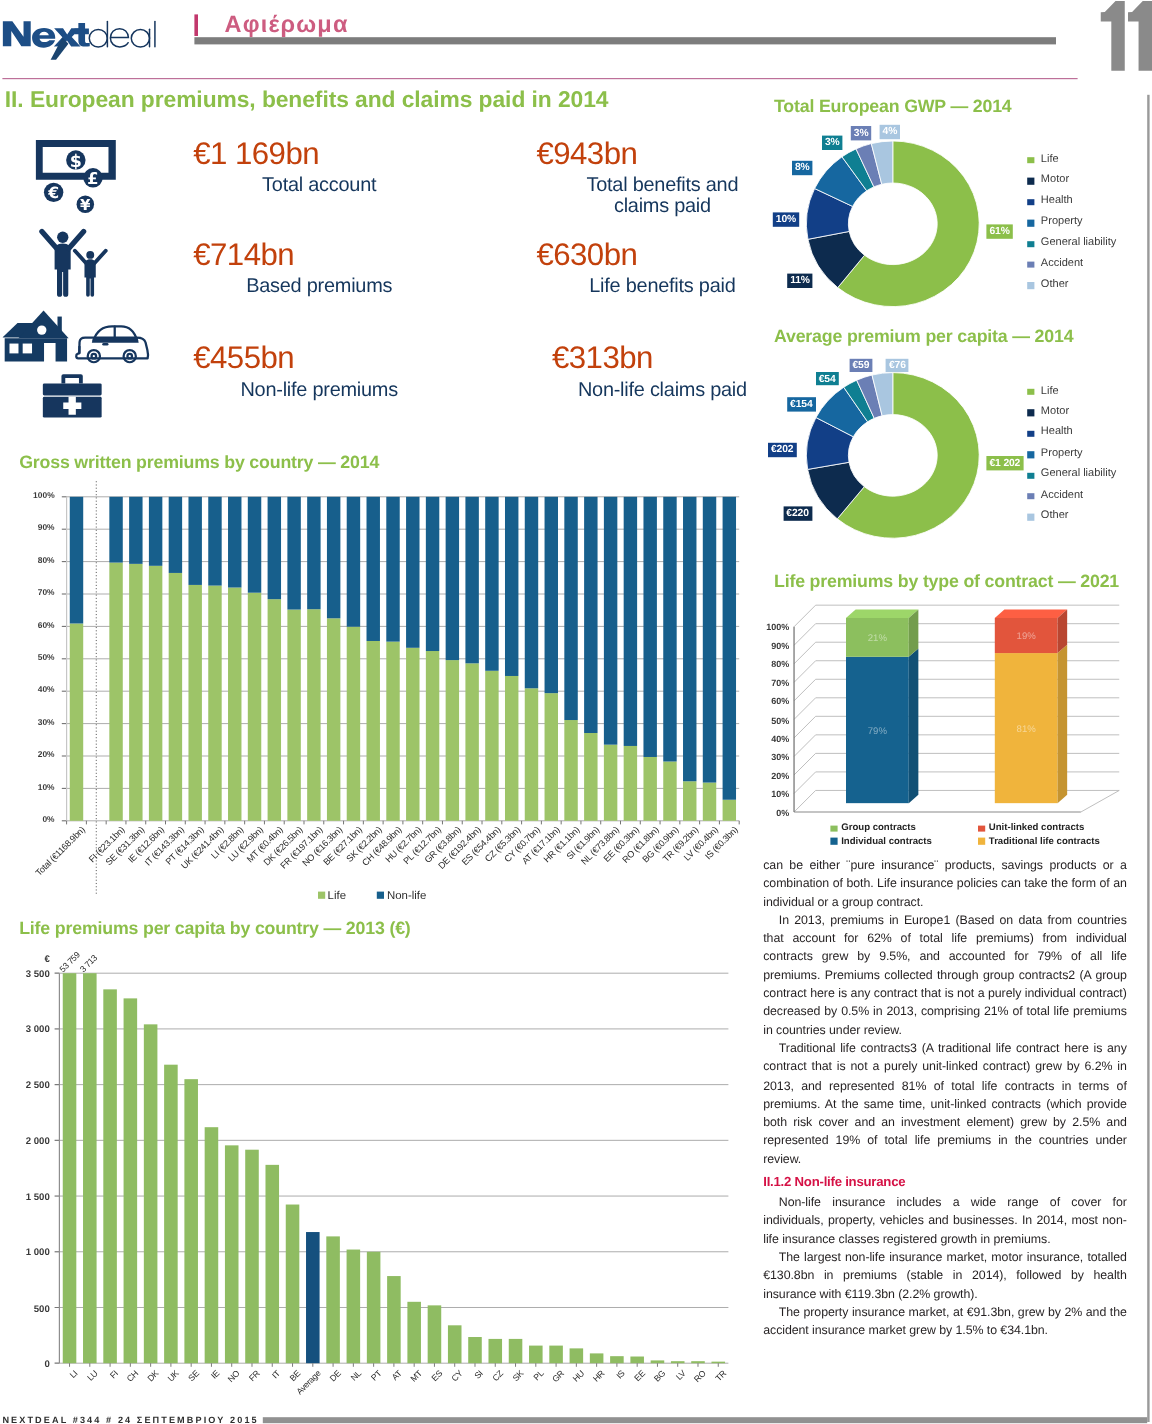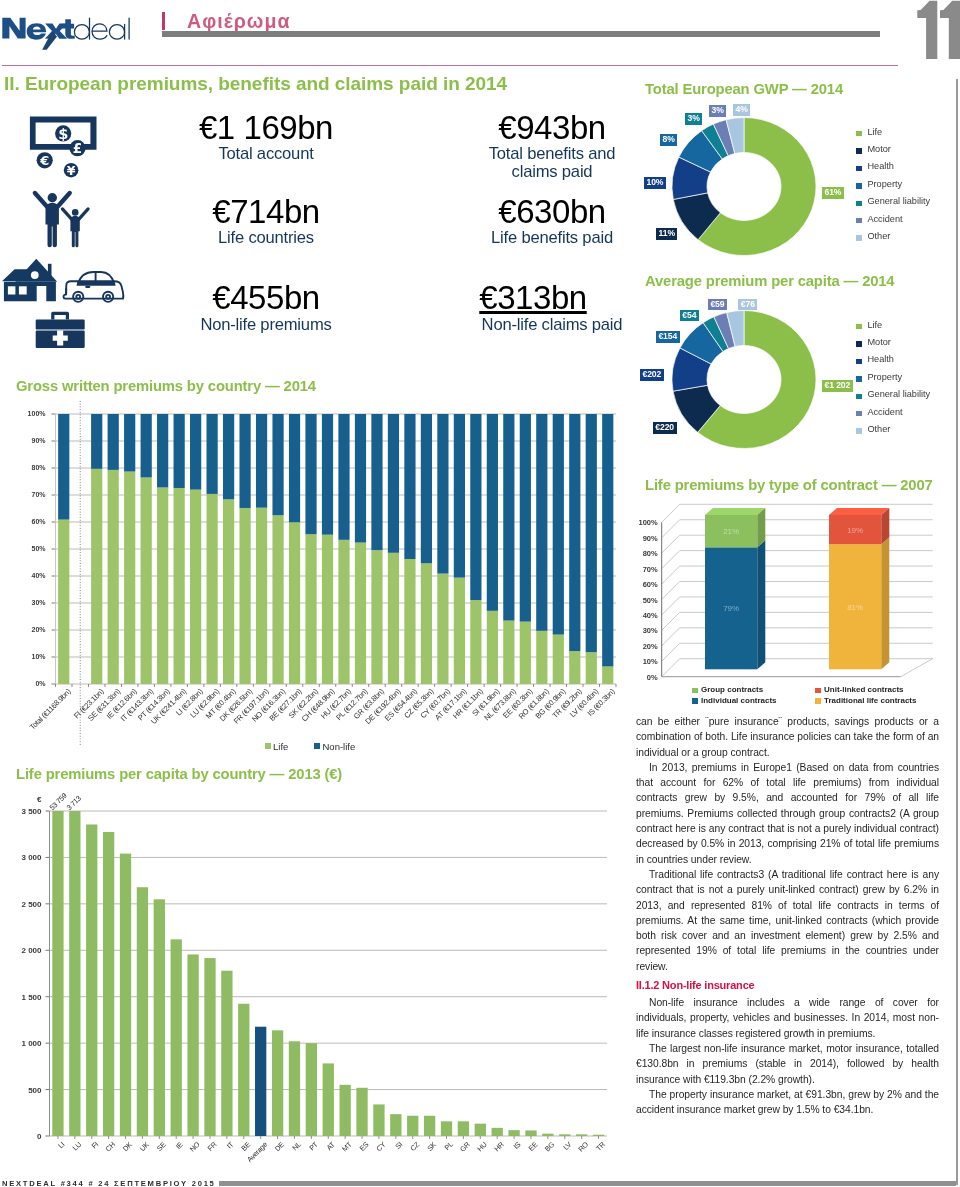--- a/index.html
+++ b/index.html
@@ -9,21 +9,21 @@
   
   #logo{left:2px;top:14px;width:140px;height:42px;}
   #brand-rule{left:161.8px;top:12.4px;width:3.4px;height:17.3px;background:#c2386d;}
   #section-label{left:187px;top:11.5px;font-size:19.6px;font-weight:bold;color:#cd5c80;letter-spacing:1.05px;line-height:19px;}
   #section-bar{left:161.5px;top:31.4px;width:718.5px;height:5.2px;background:#7d7d7d;}
   #page-number{left:915px;top:0px;width:46px;height:60px;}
   #top-rule{left:2px;top:64.6px;width:896px;height:1.3px;background:#bd7099;}
   
   #sec-title{left:4px;top:74px;font-size:19px;font-weight:bold;color:#8cbf4a;letter-spacing:-.05px;line-height:20px;}
   
-  .stat-val{font-size:33px;color:#000000;text-align:center;letter-spacing:-.45px;line-height:28px;}
+  .stat-val{font-size:26px;color:#c2410c;text-align:left;letter-spacing:-.45px;line-height:28px;}
   .stat-lbl{font-size:16.6px;color:#15365c;text-align:center;line-height:17.5px;letter-spacing:-.2px;}
   
   .ico{position:absolute;}
   
   .ch-title{font-size:14.8px;font-weight:bold;color:#8cbf4a;letter-spacing:-.15px;line-height:15px;white-space:nowrap;}
   .lg-sw{position:absolute;width:5.4px;height:5.4px;}
   .lg-txt{position:absolute;font-size:9.5px;color:#333;}
   .ytick{position:absolute;font-size:7px;color:#3a3a3a;text-align:right;width:30px;font-weight:bold;}
   .xlab{position:absolute;font-size:7.6px;color:#2b2b2b;white-space:nowrap;transform-origin:0 0;transform:rotate(-45deg);letter-spacing:-.25px;}
   
@@ -165,27 +165,27 @@
     <path fill="#ffffff" d="M22.1,20.6 h6.1 v4.8 h4.6 v5.4 h-4.6 v4.8 h-6.1 v-4.8 h-4.4 v-5.4 h4.4 z"></path>
   </svg>
 </div>
 
 <div class="abs stat-val" style="left:161px;top:114px;width:210px;">€1 169bn</div>
 <div class="abs stat-lbl" style="left:161px;top:145px;width:210px;">Total account</div>
 <div class="abs stat-val" style="left:447px;top:114px;width:210px;">€943bn</div>
 <div class="abs stat-lbl" style="left:447px;top:145px;width:210px;"><span>Total benefits and</span><br><span>claims paid</span></div>
 
 <div class="abs stat-val" style="left:161px;top:197.5px;width:210px;">€714bn</div>
-<div class="abs stat-lbl" style="left:161px;top:229px;width:210px;">Life countries</div>
+<div class="abs stat-lbl" style="left:161px;top:229px;width:210px;">Based premiums</div>
 <div class="abs stat-val" style="left:447px;top:197.5px;width:210px;">€630bn</div>
 <div class="abs stat-lbl" style="left:447px;top:229px;width:210px;">Life benefits paid</div>
 
 <div class="abs stat-val" style="left:161px;top:284px;width:210px;">€455bn</div>
 <div class="abs stat-lbl" style="left:161px;top:315.5px;width:210px;">Non-life premiums</div>
-<div class="abs stat-val" style="left:428px;top:284px;width:210px;text-decoration:underline;">€313bn</div>
+<div class="abs stat-val" style="left:460px;top:284px;width:210px;">€313bn</div>
 <div class="abs stat-lbl" style="left:447px;top:315.5px;width:210px;">Non-life claims paid</div>
 
 <div class="abs ch-title" style="left:645px;top:82px;">Total European GWP — 2014</div>
 <div class="abs" id="donut1" style="left:648px;top:100px;width:190px;height:180px;"><svg width="190" height="180" viewBox="0 0 190 180">
       <path d="M 96 17.5 A 72 69 0 1 1 50.105472738094335 139.66541375152946 L 72.41531237929848 112.69745025437683 A 37 34 0 1 0 96 52.5 Z" fill="#8cbf4a" stroke="#ffffff" stroke-width="0.7"></path>
       <path d="M 50.105472738094335 139.66541375152946 A 72 69 0 0 1 25.27531794753442 99.429310706415 L 59.65537172303852 92.87096469591464 A 37 34 0 0 0 72.41531237929848 112.69745025437683 Z" fill="#0d2b4e" stroke="#ffffff" stroke-width="0.7"></path>
       <path d="M 25.27531794753442 99.429310706415 A 72 69 0 0 1 30.8524522224466 57.12122888200999 L 62.52139905875728 72.02350408678753 A 37 34 0 0 0 59.65537172303852 92.87096469591464 Z" fill="#123f87" stroke="#ffffff" stroke-width="0.7"></path>
       <path d="M 30.8524522224466 57.12122888200999 A 72 69 0 0 1 53.679461834941925 30.677827388128634 L 74.25194566517848 58.993422191251796 A 37 34 0 0 0 62.52139905875728 72.02350408678753 Z" fill="#1667a0" stroke="#ffffff" stroke-width="0.7"></path>
       <path d="M 53.679461834941925 30.677827388128634 A 72 69 0 0 1 65.34389100731475 24.066933379844663 L 80.2461662120923 55.73588021615534 A 37 34 0 0 0 74.25194566517848 58.993422191251796 Z" fill="#0f7f92" stroke="#ffffff" stroke-width="0.7"></path>
       <path d="M 65.34389100731475 24.066933379844663 A 72 69 0 0 1 78.09432812413041 19.667761882124466 L 86.79847417490035 53.56817252162655 A 37 34 0 0 0 80.2461662120923 55.73588021615534 Z" fill="#6b7fb5" stroke="#ffffff" stroke-width="0.7"></path>
@@ -444,21 +444,21 @@
       <rect x="542.2212121212121" y="347.67857142857144" width="11.3" height="2.3214285714285716" fill="#8fbc62"></rect>
       <line x1="547.8712121212121" y1="350" x2="547.8712121212121" y2="353" stroke="#767676" stroke-width="0.8"></line>
       <rect x="559.1151515151514" y="348.3285714285714" width="11.3" height="1.6714285714285715" fill="#8fbc62"></rect>
       <line x1="564.7651515151514" y1="350" x2="564.7651515151514" y2="353" stroke="#767676" stroke-width="0.8"></line>
       <rect x="576.0090909090909" y="348.3285714285714" width="11.3" height="1.6714285714285715" fill="#8fbc62"></rect>
       <line x1="581.6590909090909" y1="350" x2="581.6590909090909" y2="353" stroke="#767676" stroke-width="0.8"></line>
       <rect x="592.9030303030303" y="348.7" width="11.3" height="1.3" fill="#8fbc62"></rect>
       <line x1="598.5530303030303" y1="350" x2="598.5530303030303" y2="353" stroke="#767676" stroke-width="0.8"></line>
     </svg><div class="ytick" style="left: 11.5px; top: 346px; font-size: 8px;">0</div><div class="ytick" style="left: 11.5px; top: 299.571px; font-size: 8px;">500</div><div class="ytick" style="left: 11.5px; top: 253.143px; font-size: 8px;">1 000</div><div class="ytick" style="left: 11.5px; top: 206.714px; font-size: 8px;">1 500</div><div class="ytick" style="left: 11.5px; top: 160.286px; font-size: 8px;">2 000</div><div class="ytick" style="left: 11.5px; top: 113.857px; font-size: 8px;">2 500</div><div class="ytick" style="left: 11.5px; top: 67.4286px; font-size: 8px;">3 000</div><div class="ytick" style="left: 11.5px; top: 21px; font-size: 8px;">3 500</div><div class="ytick" style="left: 11.5px; top: 9px; font-size: 8px;">€</div><div class="xlab" style="left: 0px; top: 354px; width: 59.947px; text-align: right; font-size: 7.2px; transform: rotate(-45deg); transform-origin: 100% 0px;">LI</div><div class="xlab" style="left: 0px; top: 354px; width: 76.8409px; text-align: right; font-size: 7.2px; transform: rotate(-45deg); transform-origin: 100% 0px;">LU</div><div class="xlab" style="left: 0px; top: 354px; width: 93.7348px; text-align: right; font-size: 7.2px; transform: rotate(-45deg); transform-origin: 100% 0px;">FI</div><div class="xlab" style="left: 0px; top: 354px; width: 110.629px; text-align: right; font-size: 7.2px; transform: rotate(-45deg); transform-origin: 100% 0px;">CH</div><div class="xlab" style="left: 0px; top: 354px; width: 127.523px; text-align: right; font-size: 7.2px; transform: rotate(-45deg); transform-origin: 100% 0px;">DK</div><div class="xlab" style="left: 0px; top: 354px; width: 144.417px; text-align: right; font-size: 7.2px; transform: rotate(-45deg); transform-origin: 100% 0px;">UK</div><div class="xlab" style="left: 0px; top: 354px; width: 161.311px; text-align: right; font-size: 7.2px; transform: rotate(-45deg); transform-origin: 100% 0px;">SE</div><div class="xlab" style="left: 0px; top: 354px; width: 178.205px; text-align: right; font-size: 7.2px; transform: rotate(-45deg); transform-origin: 100% 0px;">IE</div><div class="xlab" style="left: 0px; top: 354px; width: 195.098px; text-align: right; font-size: 7.2px; transform: rotate(-45deg); transform-origin: 100% 0px;">NO</div><div class="xlab" style="left: 0px; top: 354px; width: 211.992px; text-align: right; font-size: 7.2px; transform: rotate(-45deg); transform-origin: 100% 0px;">FR</div><div class="xlab" style="left: 0px; top: 354px; width: 228.886px; text-align: right; font-size: 7.2px; transform: rotate(-45deg); transform-origin: 100% 0px;">IT</div><div class="xlab" style="left: 0px; top: 354px; width: 245.78px; text-align: right; font-size: 7.2px; transform: rotate(-45deg); transform-origin: 100% 0px;">BE</div><div class="xlab" style="left: 0px; top: 354px; width: 262.674px; text-align: right; font-size: 7.2px; transform: rotate(-45deg); transform-origin: 100% 0px;">Average</div><div class="xlab" style="left: 0px; top: 354px; width: 279.568px; text-align: right; font-size: 7.2px; transform: rotate(-45deg); transform-origin: 100% 0px;">DE</div><div class="xlab" style="left: 0px; top: 354px; width: 296.462px; text-align: right; font-size: 7.2px; transform: rotate(-45deg); transform-origin: 100% 0px;">NL</div><div class="xlab" style="left: 0px; top: 354px; width: 313.356px; text-align: right; font-size: 7.2px; transform: rotate(-45deg); transform-origin: 100% 0px;">PT</div><div class="xlab" style="left: 0px; top: 354px; width: 330.25px; text-align: right; font-size: 7.2px; transform: rotate(-45deg); transform-origin: 100% 0px;">AT</div><div class="xlab" style="left: 0px; top: 354px; width: 347.144px; text-align: right; font-size: 7.2px; transform: rotate(-45deg); transform-origin: 100% 0px;">MT</div><div class="xlab" style="left: 0px; top: 354px; width: 364.038px; text-align: right; font-size: 7.2px; transform: rotate(-45deg); transform-origin: 100% 0px;">ES</div><div class="xlab" style="left: 0px; top: 354px; width: 380.932px; text-align: right; font-size: 7.2px; transform: rotate(-45deg); transform-origin: 100% 0px;">CY</div><div class="xlab" style="left: 0px; top: 354px; width: 397.826px; text-align: right; font-size: 7.2px; transform: rotate(-45deg); transform-origin: 100% 0px;">SI</div><div class="xlab" style="left: 0px; top: 354px; width: 414.72px; text-align: right; font-size: 7.2px; transform: rotate(-45deg); transform-origin: 100% 0px;">CZ</div><div class="xlab" style="left: 0px; top: 354px; width: 431.614px; text-align: right; font-size: 7.2px; transform: rotate(-45deg); transform-origin: 100% 0px;">SK</div><div class="xlab" style="left: 0px; top: 354px; width: 448.508px; text-align: right; font-size: 7.2px; transform: rotate(-45deg); transform-origin: 100% 0px;">PL</div><div class="xlab" style="left: 0px; top: 354px; width: 465.402px; text-align: right; font-size: 7.2px; transform: rotate(-45deg); transform-origin: 100% 0px;">GR</div><div class="xlab" style="left: 0px; top: 354px; width: 482.295px; text-align: right; font-size: 7.2px; transform: rotate(-45deg); transform-origin: 100% 0px;">HU</div><div class="xlab" style="left: 0px; top: 354px; width: 499.189px; text-align: right; font-size: 7.2px; transform: rotate(-45deg); transform-origin: 100% 0px;">HR</div><div class="xlab" style="left: 0px; top: 354px; width: 516.083px; text-align: right; font-size: 7.2px; transform: rotate(-45deg); transform-origin: 100% 0px;">IS</div><div class="xlab" style="left: 0px; top: 354px; width: 532.977px; text-align: right; font-size: 7.2px; transform: rotate(-45deg); transform-origin: 100% 0px;">EE</div><div class="xlab" style="left: 0px; top: 354px; width: 549.871px; text-align: right; font-size: 7.2px; transform: rotate(-45deg); transform-origin: 100% 0px;">BG</div><div class="xlab" style="left: 0px; top: 354px; width: 566.765px; text-align: right; font-size: 7.2px; transform: rotate(-45deg); transform-origin: 100% 0px;">LV</div><div class="xlab" style="left: 0px; top: 354px; width: 583.659px; text-align: right; font-size: 7.2px; transform: rotate(-45deg); transform-origin: 100% 0px;">RO</div><div class="xlab" style="left: 0px; top: 354px; width: 600.553px; text-align: right; font-size: 7.2px; transform: rotate(-45deg); transform-origin: 100% 0px;">TR</div><div class="xlab" style="left: 53.797px; top: 17px; font-size: 7.2px; transform: rotate(-45deg); transform-origin: 0px 100%;">53 759</div><div class="xlab" style="left: 70.6909px; top: 17px; font-size: 7.2px; transform: rotate(-45deg); transform-origin: 0px 100%;">3 713</div></div>
 
-<div class="abs ch-title" style="left:645px;top:478px;">Life premiums by type of contract — 2007</div>
+<div class="abs ch-title" style="left:645px;top:478px;">Life premiums by type of contract — 2021</div>
 <div class="abs" id="chart-3d" style="left:640px;top:496px;width:312px;height:212px;"><svg width="312" height="212" viewBox="0 0 312 212">
       <line x1="39.7" y1="162.7" x2="292.7" y2="162.7" stroke="#b3b3b3" stroke-width="0.7"></line>
       <line x1="21.7" y1="180.7" x2="39.7" y2="162.7" stroke="#b3b3b3" stroke-width="0.7"></line>
       <line x1="39.7" y1="147.26" x2="292.7" y2="147.26" stroke="#b3b3b3" stroke-width="0.7"></line>
       <line x1="21.7" y1="165.26" x2="39.7" y2="147.26" stroke="#b3b3b3" stroke-width="0.7"></line>
       <line x1="39.7" y1="131.82" x2="292.7" y2="131.82" stroke="#b3b3b3" stroke-width="0.7"></line>
       <line x1="21.7" y1="149.82" x2="39.7" y2="131.82" stroke="#b3b3b3" stroke-width="0.7"></line>
       <line x1="39.7" y1="116.38" x2="292.7" y2="116.38" stroke="#b3b3b3" stroke-width="0.7"></line>
       <line x1="21.7" y1="134.38" x2="39.7" y2="116.38" stroke="#b3b3b3" stroke-width="0.7"></line>
       <line x1="39.7" y1="100.94" x2="292.7" y2="100.94" stroke="#b3b3b3" stroke-width="0.7"></line>

